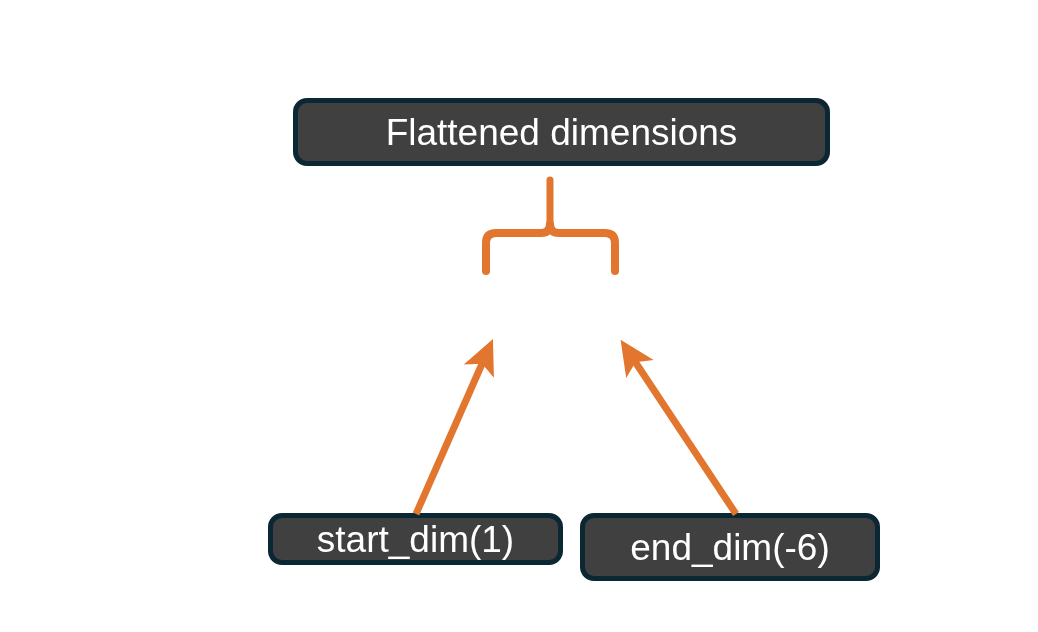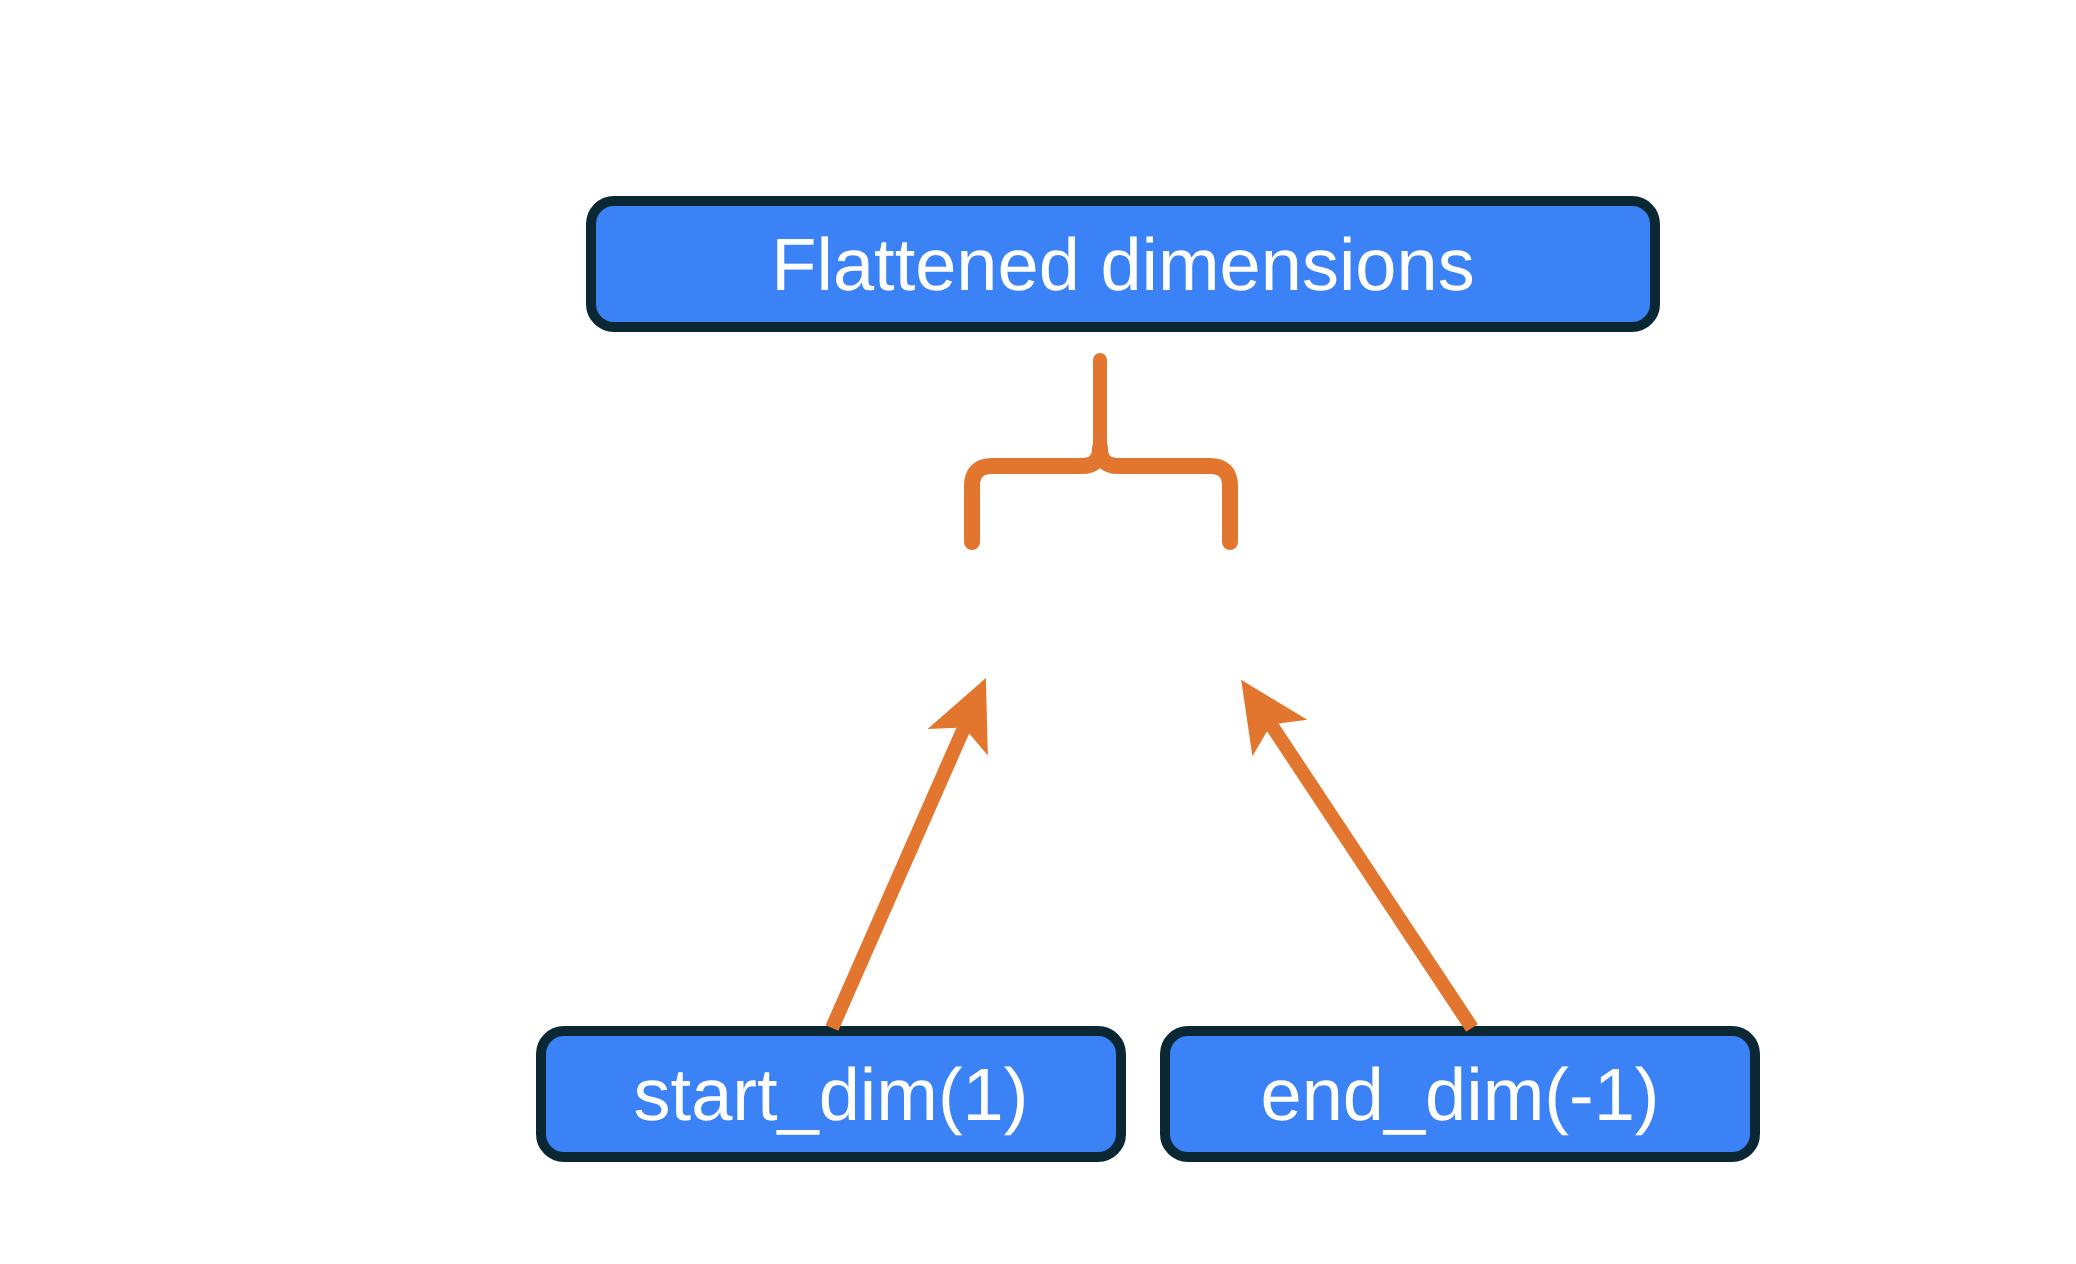--- a/index.html
+++ b/index.html
@@ -13,21 +13,21 @@
   #canvas {
     position: relative;
     width: 1038px;
     height: 632px;
     background: #ffffff;
     overflow: hidden;
   }
   .node {
     position: absolute;
     box-sizing: border-box;
-    background: #3b82f6;
+    background: #404040;
     border: 5px solid #0b2733;
     border-radius: 16px;
     display: flex;
     align-items: center;
     justify-content: center;
     color: #ffffff;
     font-weight: 400;
     line-height: 1;
     white-space: nowrap;
     z-index: 2;
@@ -50,21 +50,21 @@
   #shape-label {
     font-size: 52px;
     letter-spacing: 0.5px;
     position: relative;
     z-index: 4;
   }
   #node-start-dim {
     left: 268px;
     top: 513px;
     width: 295px;
-    height: 68px;
+    height: 52px;
     font-size: 37px;
     border-radius: 14px;
   }
   #node-end-dim {
     left: 580px;
     top: 513px;
     width: 300px;
     height: 68px;
     font-size: 37px;
     border-radius: 14px;
@@ -87,21 +87,21 @@
   <div class="node" id="node-flattened">
     <span>Flattened dimensions</span>
   </div>
 
 
   <div class="node" id="node-start-dim">
     <span>start_dim(1)</span>
   </div>
 
   <div class="node" id="node-end-dim">
-    <span>end_dim(-1)</span>
+    <span>end_dim(-6)</span>
   </div>
 
   <svg id="overlay" viewBox="0 0 1038 632">
     <defs>
       <marker id="arrowhead" markerWidth="5.2" markerHeight="5.2" refX="3.6" refY="2.6" orient="auto" markerUnits="strokeWidth">
         <path d="M0,0.25 L5.0,2.6 L0,4.95 L1.15,2.6 Z" fill="#e2762e"></path>
       </marker>
     </defs>
 
     <path d="M486,271 L486,243 Q486,233 496,233 L541,233 Q550,233 550,224

